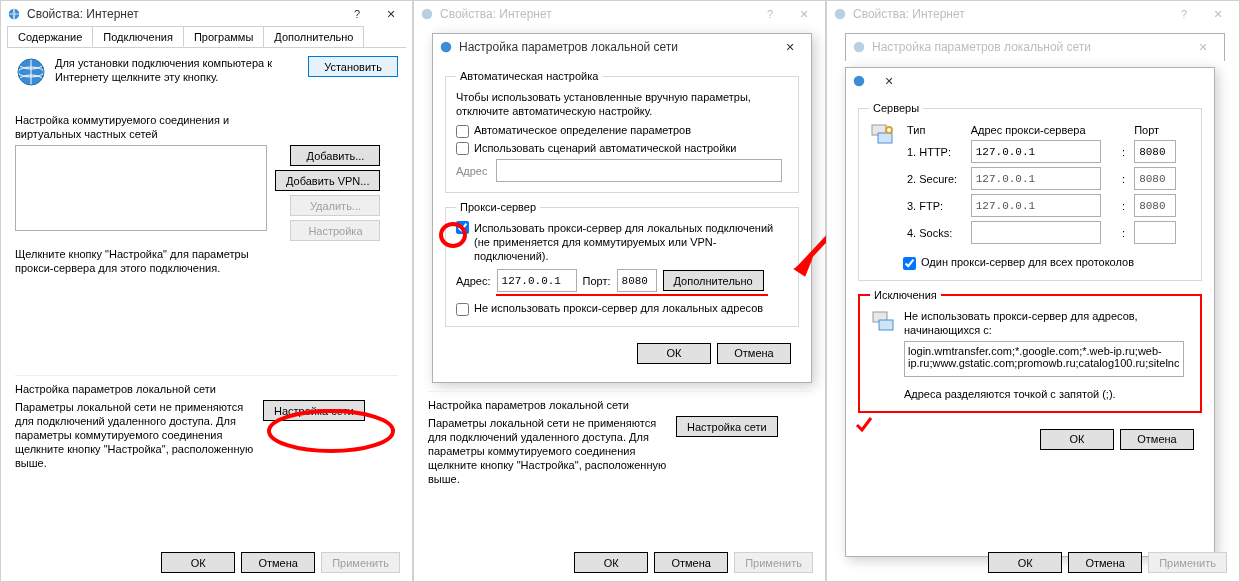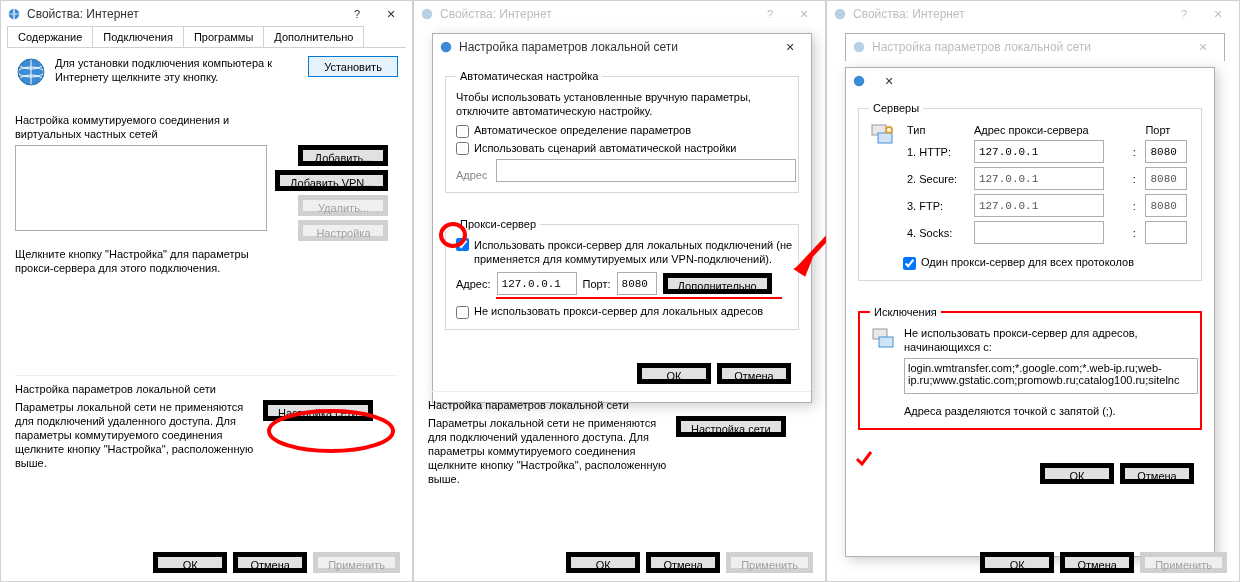--- a/index.html
+++ b/index.html
@@ -16,29 +16,29 @@
     .titlebar .btn.close { width: 34px; }
     .tabs { display: flex; height: 22px; border-bottom: 1px solid #d0d0d0; margin: 2px 6px 0 6px; position: relative; }
     .tabrow2 { margin-top: -1px; }
     .tab { padding: 4px 10px 3px 10px; border: 1px solid #d0d0d0; border-bottom: none; margin-right: -1px; font-size: 11px; background: #fff; position: relative; }
     .tab.ghost { border-color: transparent transparent #d0d0d0 transparent; }
     .tab.active { background: #fff; z-index: 2; border-bottom: 1px solid #fff; }
     .content { padding: 8px 14px; }
     .row { display: flex; align-items: flex-start; gap: 8px; margin-bottom: 6px; }
     .bigicon { width: 32px; height: 32px; flex: none; }
     .smallicon { width: 28px; height: 28px; flex: none; }
-    button.win { font-family: inherit; font-size: 11px; padding: 2px 10px; min-width: 74px; height: 21px; background: #e1e1e1; border: 5px solid #000000; }
+    button.win { font-family: inherit; font-size: 11px; padding: 2px 10px; min-width: 74px; height: 21px; background: #e1e1e1; border: 1px solid #000000; }
     button.win.wide { min-width: 90px; }
     button.win.blue { border: 1px solid #0078d7; background: #e5f1fb; }
     button.win.disabled { color: #a0a0a0; border-color: #d0d0d0; background: #efefef; }
     input[type=text] { font-family: Liberation Mono, monospace; font-size: 11px; padding: 2px 4px; border: 1px solid #adadad; background: #fff; height: 23px; }
     input[type=text].disabled { color: #777; background:#fff; border-color:#adadad; }
     input[type=checkbox] { width: 13px; height: 13px; margin-right: 5px; vertical-align: middle; }
     textarea { font-family: inherit; font-size: 11px; border: 1px solid #adadad; resize: none; padding: 3px; }
-    fieldset { border: 1px solid #d8d8d8; padding: 8px 2px 10px 10px; margin-bottom: 25px; }
+    fieldset { border: 1px solid #d8d8d8; padding: 8px 16px 10px 10px; margin-bottom: 8px; }
     legend { font-size: 11px; padding: 0 4px; }
     .btncol { display: flex; flex-direction: column; gap: 4px; align-items: flex-end; }
     .footer { position: absolute; bottom: 8px; right: 12px; display: flex; gap: 6px; }
     .listbox { border: 1px solid #adadad; background: #fff; height: 86px; width: 252px; }
     .sub-dialog { position: absolute; background: #fff; border: 1px solid #b0b0b0; box-shadow: 3px 3px 12px rgba(0,0,0,0.2); }
     .sub1 { top: 32px; left: 18px; width: 380px; }
     .sub2 { top: 32px; left: 18px; width: 380px; }
     .sub2inner { top: 66px; left: 18px; width: 370px; height: 490px; }
     .dlg-footer { display: flex; justify-content: flex-end; gap: 6px; padding: 8px; }
     .lbl { font-size: 11px; line-height: 14px; }
@@ -142,21 +142,21 @@
       </span>
       <span class="title">Настройка параметров локальной сети</span>
       <span class="btn close">✕</span>
     </div>
     <div class="content" style="padding:10px 12px">
       <fieldset>
         <legend>Автоматическая настройка</legend>
         <div class="lbl" style="margin-bottom:6px">Чтобы использовать установленные вручную параметры, отключите автоматическую настройку.</div>
         <div><label><input type="checkbox" style=""><span>Автоматическое определение параметров</span></label></div>
         <div style="margin-top:4px"><label><input type="checkbox" style=""><span>Использовать сценарий автоматической настройки</span></label></div>
-        <div style="margin-top:4px;display:flex;gap:8px;align-items:flex-end">
+        <div style="margin-top:4px;display:flex;gap:8px;align-items:center">
           <span class="lbl grey">Адрес</span>
           <input type="text" class="disabled" style="flex: 1 1 0%;" disabled="">
         </div>
       </fieldset>
 
       <fieldset>
         <legend>Прокси-сервер</legend>
         <div style="display:flex">
             <input type="checkbox" checked="" style="">
             <span class="lbl" style="flex:1">Использовать прокси-сервер для локальных подключений (не применяется для коммутируемых или VPN-подключений).</span>

